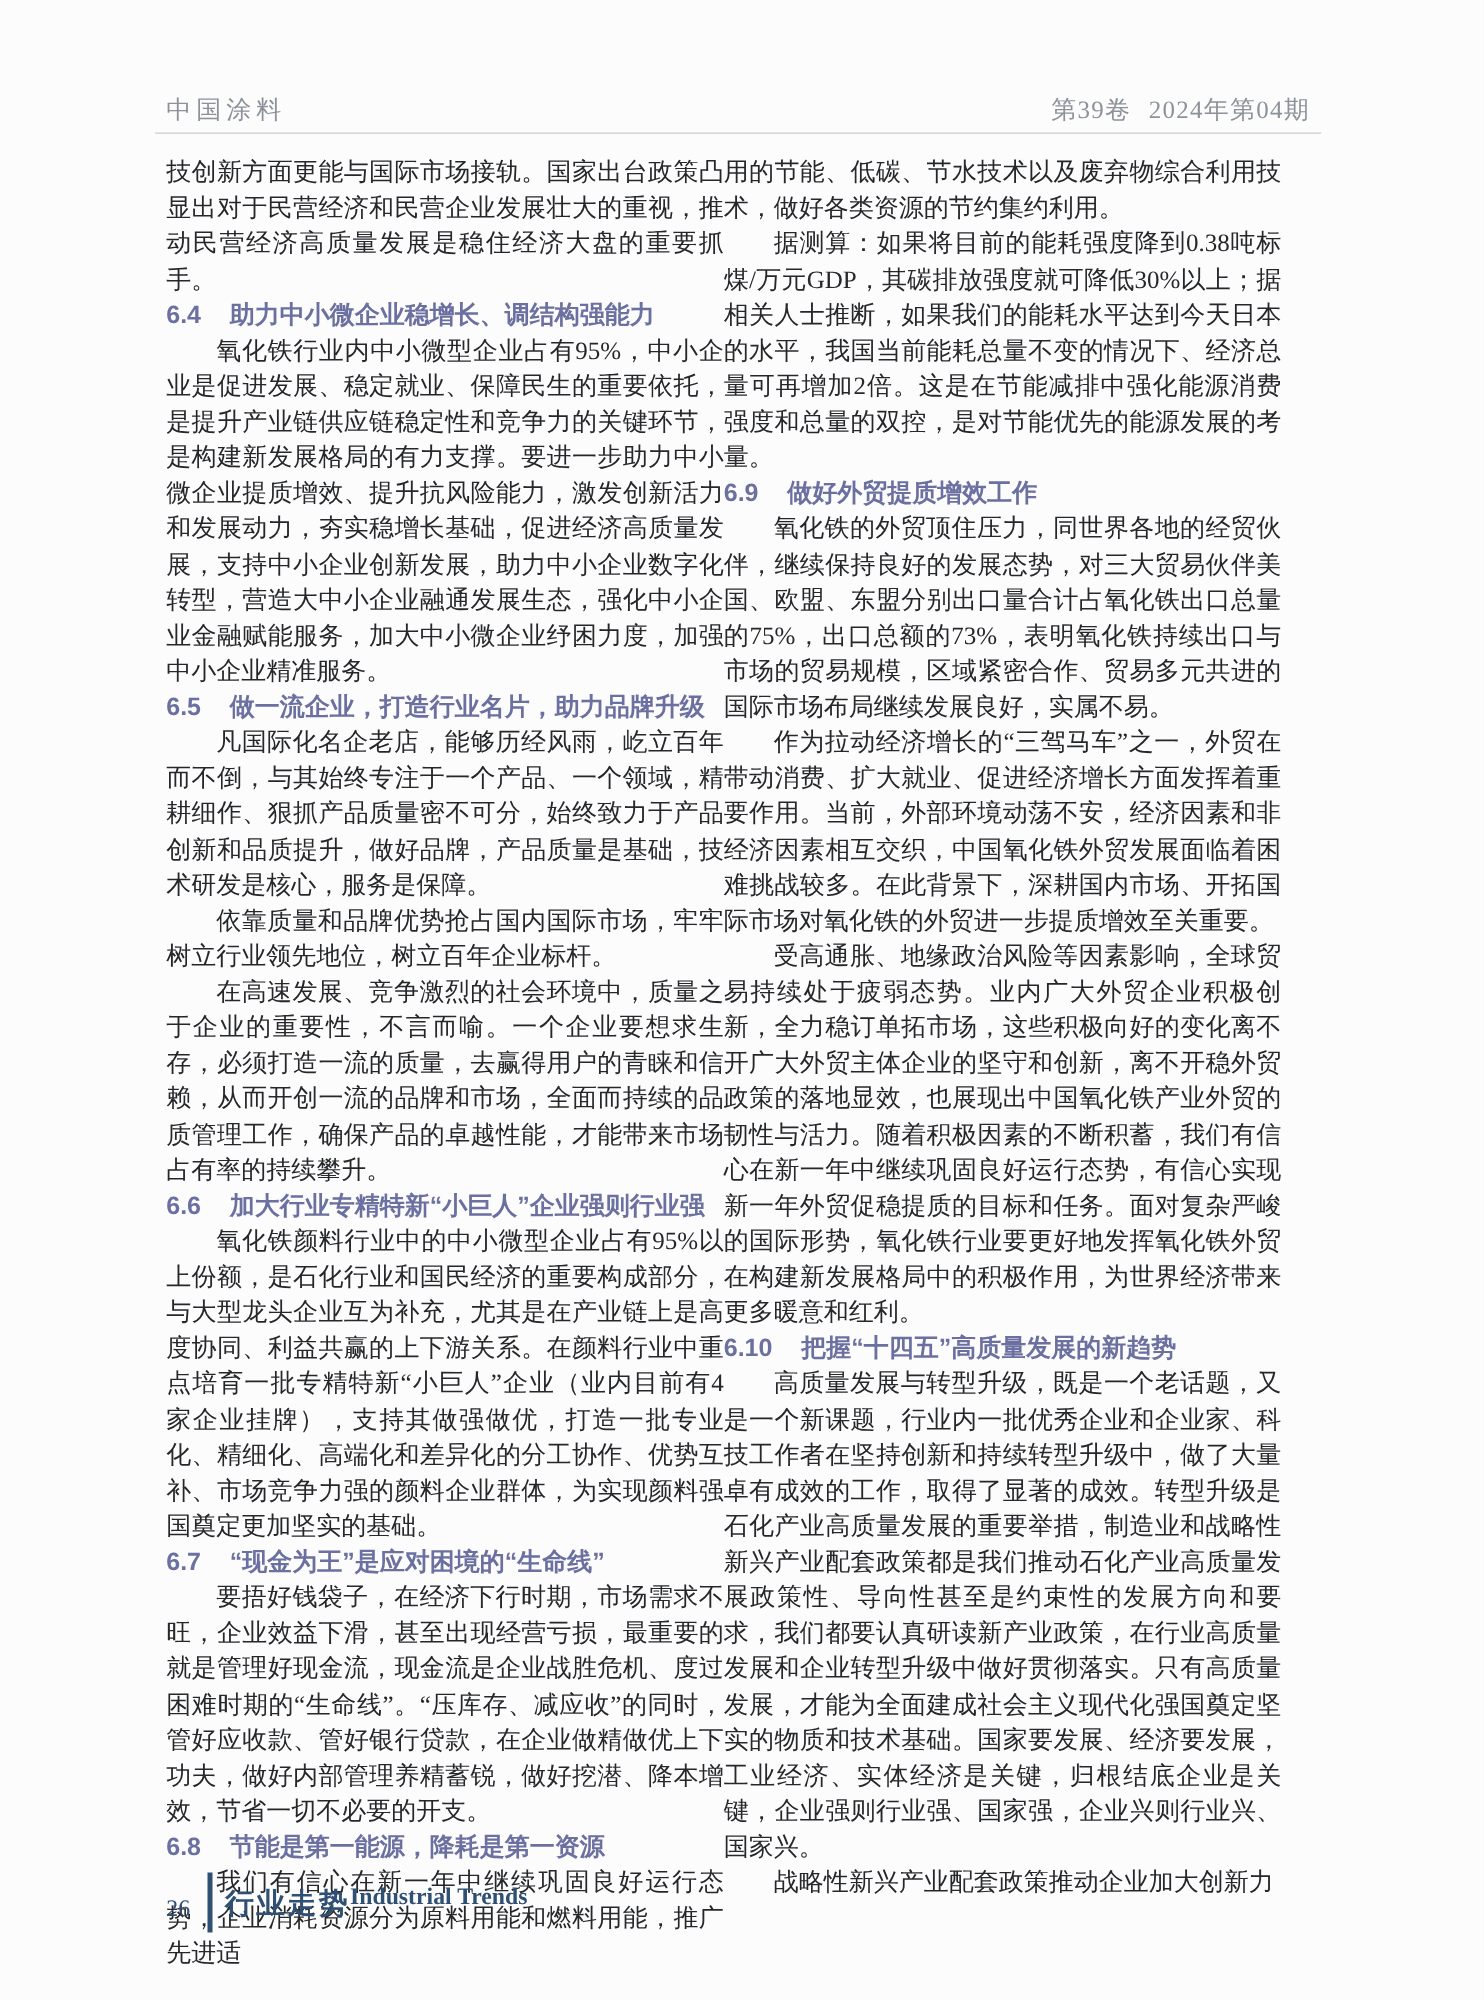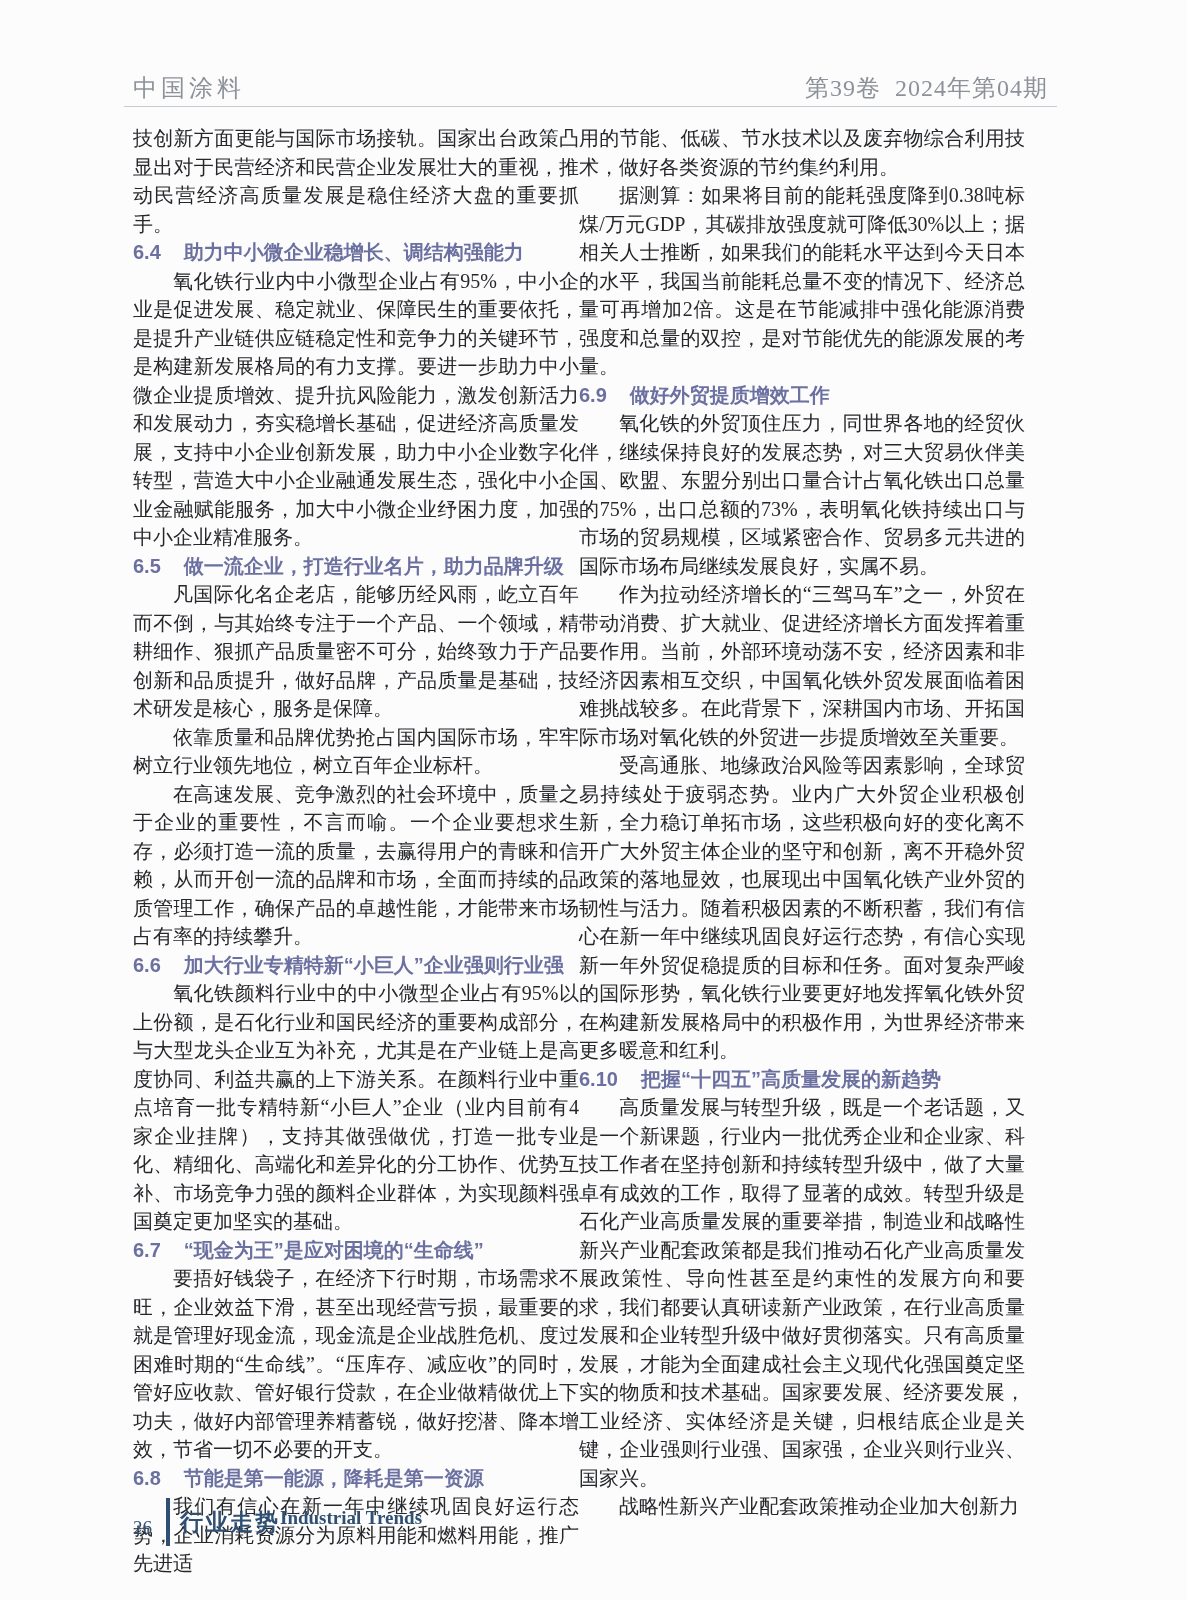--- a/index.html
+++ b/index.html
@@ -15,21 +15,21 @@
     color: var(--body-color, #26272b);
     overflow: hidden;
   }
 
   
   .page-header {
     position: absolute;
     top: 76px; left: 133px; width: 915px;
     display: flex; justify-content: space-between; align-items: flex-start;
     color: var(--header-gray, #8d929a);
-    font-size: 24px;
+    font-size: 20px;
     line-height: 24px;
   }
   .journal-title { letter-spacing: 4px; }
   .issue-info span + span { margin-left: 14px; }
   .issue-info { letter-spacing: 1px; }
   .header-rule {
     position: absolute;
     top: 106px; left: 124px; width: 933px; height: 1px;
     background: #c7ccd2;
   }

